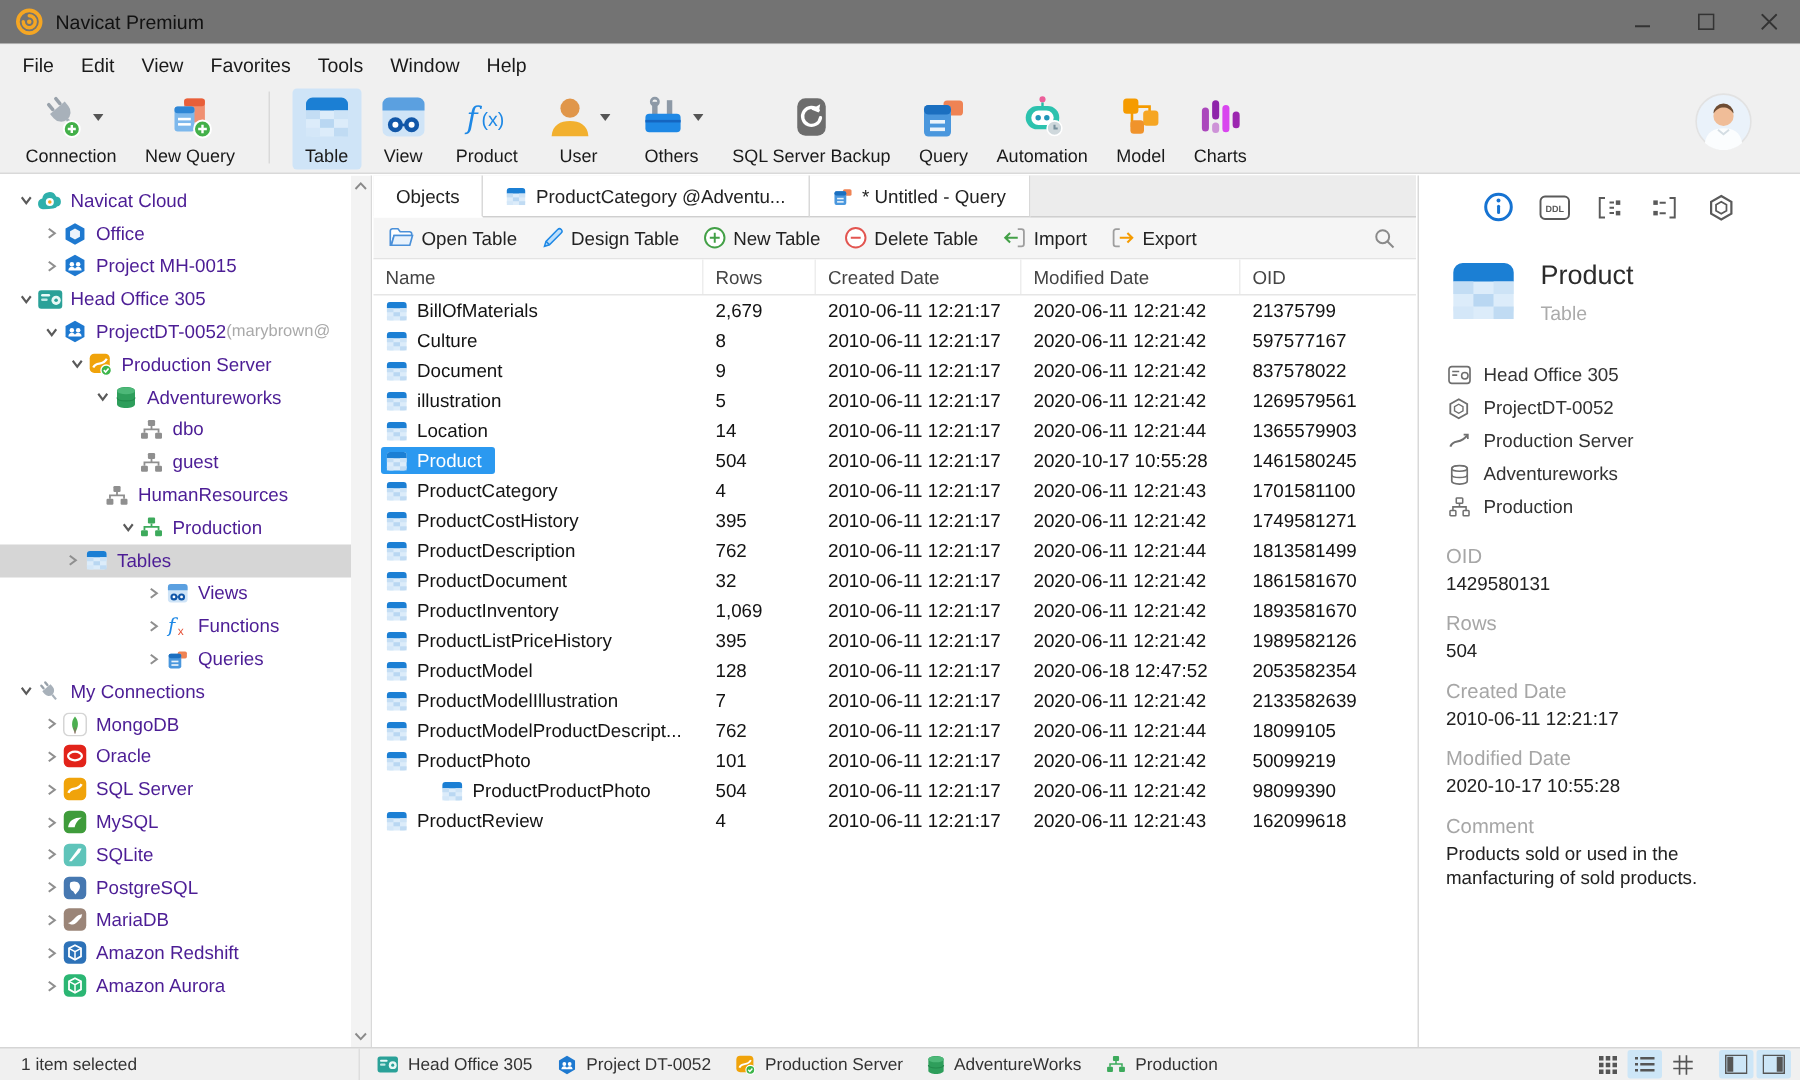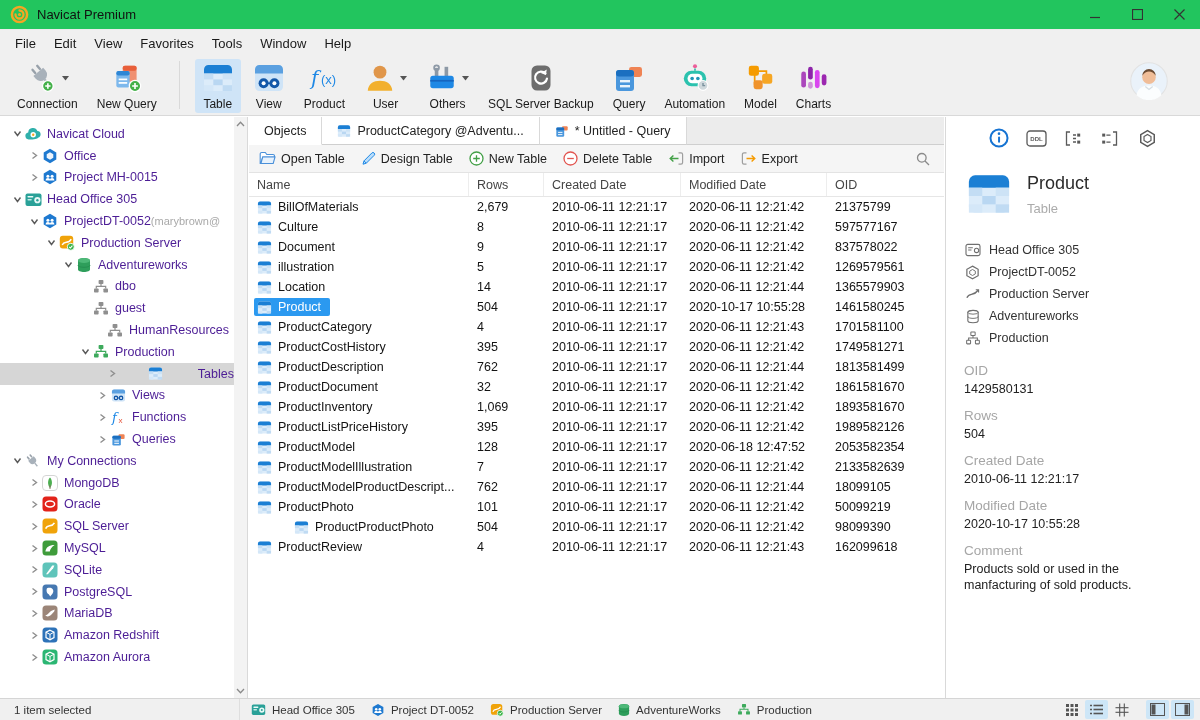--- a/index.html
+++ b/index.html
@@ -1,21 +1,21 @@
 <!DOCTYPE html>
 <html><head>
 <meta charset="utf-8">
 <style>
   * { box-sizing: border-box; margin: 0; padding: 0; }
   html,body { width:1200px; height:720px; overflow:hidden; }
   body { font-family:"Liberation Sans",sans-serif; font-size:12px; color:#222; background:#fff; position:relative; }
   svg { display:block; }
 
   
-  .titlebar { height:30px; display:flex; align-items:center; background:#22c55e; border-bottom:1px solid #ececec; padding-left:10px; }
+  .titlebar { height:30px; display:flex; align-items:center; background:#737373; border-bottom:1px solid #ececec; padding-left:10px; }
   .titlebar .title { font-size:13px; color:#111; margin-left:8px; }
   .win-controls { margin-left:auto; display:flex; height:30px; }
   .wc { width:42px; display:flex; align-items:center; justify-content:center; }
 
   
   .menubar { height:26px; display:flex; align-items:center; background:#f0f0f0; padding-left:6px; }
   .menu-item { padding:4px 9px; font-size:13px; color:#1a1a1a; }
 
   
   .toolbar { height:60px; background:#f0f0f0; border-bottom:1px solid #d9d9d9; display:flex; align-items:flex-start; padding:3px 10px 0 10px; gap:5px; }
@@ -458,21 +458,21 @@
         <span class="ticon">
           <svg width="16" height="15" viewBox="0 0 16 15">
             <rect x="5.6" y="1" width="4.8" height="4" rx="0.8" fill="#8f8f8f"></rect>
             <rect x="1" y="9.5" width="4.6" height="4" rx="0.8" fill="#8f8f8f"></rect>
             <rect x="10.4" y="9.5" width="4.6" height="4" rx="0.8" fill="#8f8f8f"></rect>
             <path d="M8 5 V7.3 M3.3 9.5 V7.3 H12.7 V9.5" stroke="#8f8f8f" fill="none" stroke-width="1.2"></path>
           </svg>
         </span>
         <span class="tlabel">guest</span>
       </div>
-      <div class="tree-row" style="padding-left: 92px;">
+      <div class="tree-row" style="padding-left: 55px;">
         <span class="chev"></span>
         <span class="ticon">
           <svg width="16" height="15" viewBox="0 0 16 15">
             <rect x="5.6" y="1" width="4.8" height="4" rx="0.8" fill="#8f8f8f"></rect>
             <rect x="1" y="9.5" width="4.6" height="4" rx="0.8" fill="#8f8f8f"></rect>
             <rect x="10.4" y="9.5" width="4.6" height="4" rx="0.8" fill="#8f8f8f"></rect>
             <path d="M8 5 V7.3 M3.3 9.5 V7.3 H12.7 V9.5" stroke="#8f8f8f" fill="none" stroke-width="1.2"></path>
           </svg>
         </span>
         <span class="tlabel">HumanResources</span>
@@ -486,21 +486,21 @@
         <span class="ticon">
           <svg width="16" height="15" viewBox="0 0 16 15">
             <rect x="5.6" y="1" width="4.8" height="4" rx="0.8" fill="#3daa5c"></rect>
             <rect x="1" y="9.5" width="4.6" height="4" rx="0.8" fill="#3daa5c"></rect>
             <rect x="10.4" y="9.5" width="4.6" height="4" rx="0.8" fill="#3daa5c"></rect>
             <path d="M8 5 V7.3 M3.3 9.5 V7.3 H12.7 V9.5" stroke="#3daa5c" fill="none" stroke-width="1.2"></path>
           </svg>
         </span>
         <span class="tlabel">Production</span>
       </div>
-      <div class="tree-row selected" style="padding-left: 105px; justify-content: space-between;">
+      <div class="tree-row selected" style="padding-left: 41px;">
         <span class="chev">
           <svg width="9" height="9">
             <polyline points="2.5,1.5 6.5,4.5 2.5,7.5" stroke="#8f8f8f" fill="none" stroke-width="1.4"></polyline>
           </svg>
         </span>
         <span class="ticon">
           <svg width="15" height="15" viewBox="0 0 16 16">
             <rect x="1" y="1.5" width="14" height="13" rx="2.2" fill="#dcecfa"></rect>
             <path d="M1 5.8 V3.7 A2.2 2.2 0 0 1 3.2 1.5 H12.8 A2.2 2.2 0 0 1 15 3.7 V5.8 Z" fill="#1b7fd4"></path>
             <rect x="1" y="5.8" width="4.66" height="2.9" fill="#c3ddf4"></rect>

